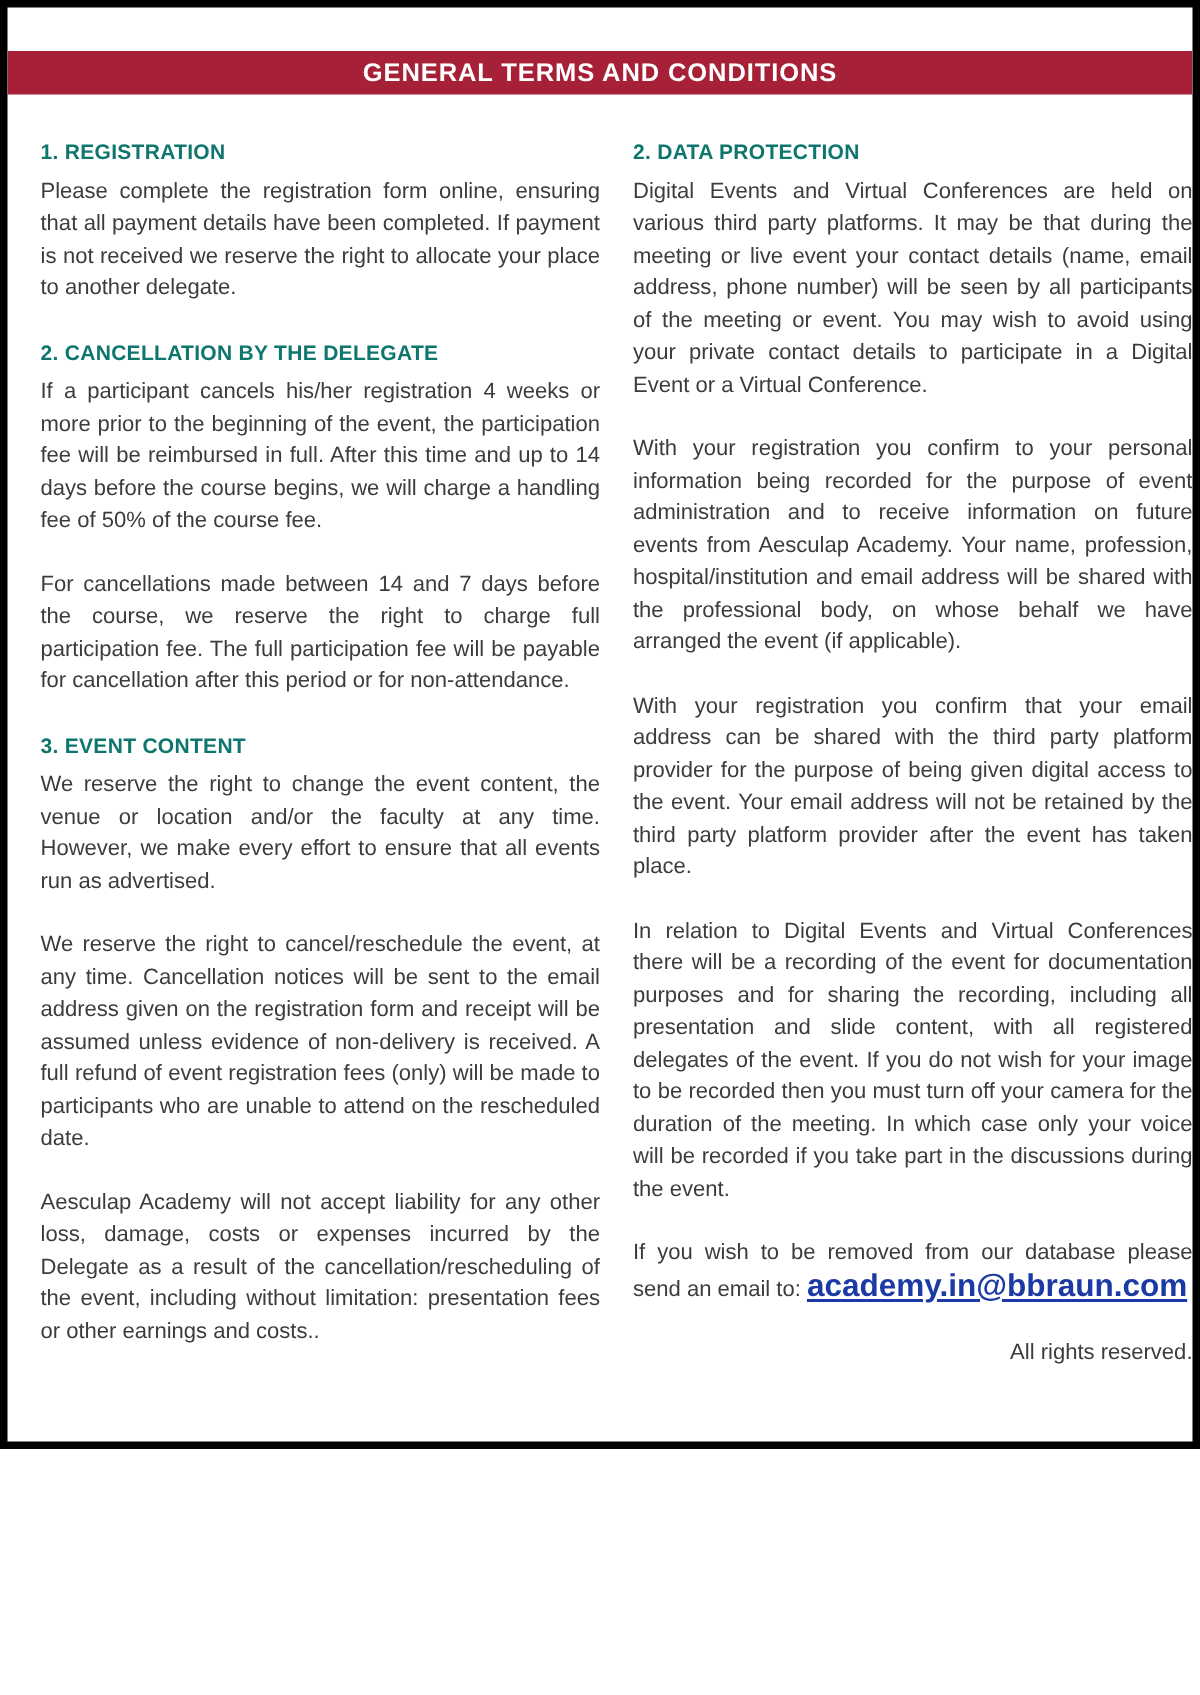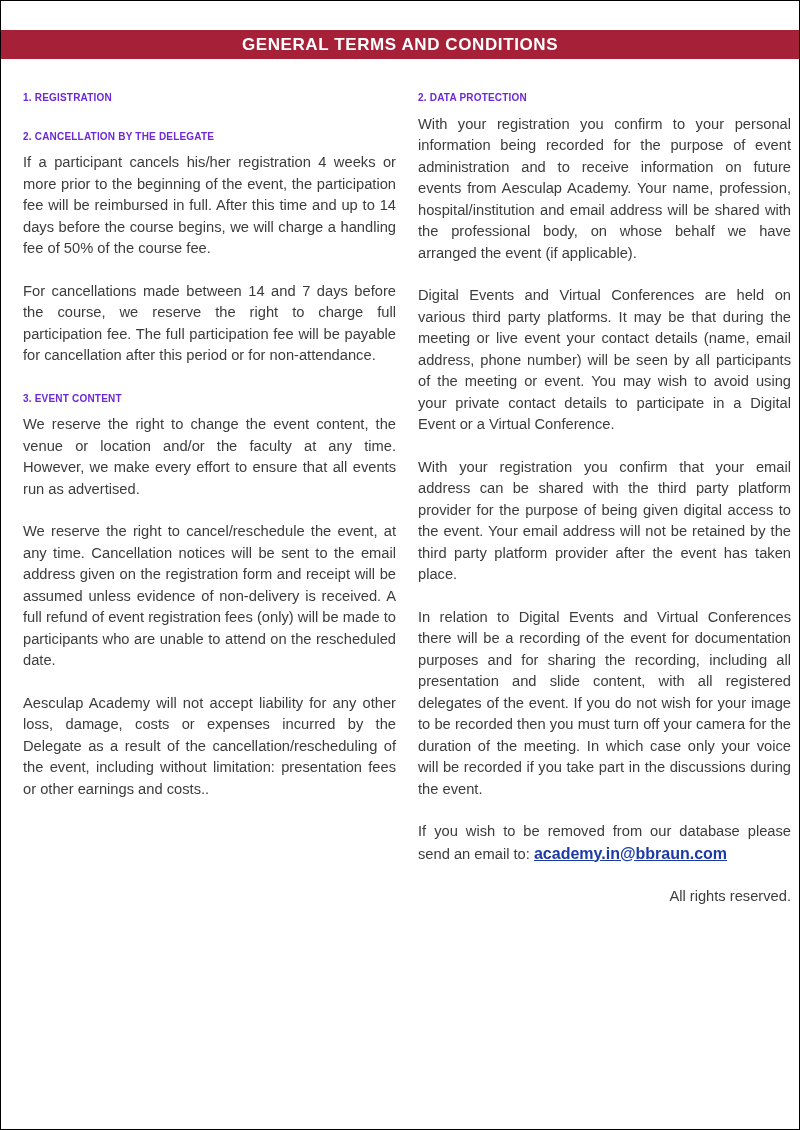--- a/index.html
+++ b/index.html
@@ -1,22 +1,22 @@
 <!DOCTYPE html>
 <html><head>
 <meta charset="utf-8">
 <style>
   html, body { margin: 0; padding: 0; background: #ffffff; }
   .page {
     position: relative;
     width: 800px;
-    height: 1130px;
+    height: 966px;
     box-sizing: border-box;
     background: #ffffff;
-    border: 1px solid #000000;
+    border: 5px solid #000000;
     font-family: "Liberation Sans", "DejaVu Sans", sans-serif;
     overflow: hidden;
   }
   .header-bar {
     margin-top: 29px;
     height: 29px;
     background: #a62038;
     display: flex;
     align-items: center;
     justify-content: center;
@@ -35,70 +35,71 @@
   .col {
     width: 373px;
     flex: 0 0 373px;
     color: #3c3c3b;
     font-size: 14.7px;
     line-height: 21.5px;
     text-align: justify;
   }
   .section { margin-bottom: 17px; }
   .section h2 {
-    font-size: 10px;
+    font-size: 14px;
     font-weight: bold;
-    color: #6d28d9;
+    color: #0f766e;
     letter-spacing: 0.2px;
     margin: 0 0 5px 0;
     text-align: left;
   }
   .section p { margin: 0 0 21px 0; }
   .email-link {
     color: #1c3aa5;
     font-weight: bold;
-    font-size: 16px;
+    font-size: 21px;
   }
   .rights { margin: 22px 0 0 0; text-align: right; }
 </style>
 </head>
 <body>
 
 <div class="page">
 
   <div class="header-bar">
     <span class="header-title">GENERAL TERMS AND CONDITIONS</span>
   </div>
 
   <div class="columns">
 
     <div class="col">
       <div class="section">
         <h2>1. REGISTRATION</h2>
+        <p>Please complete the registration form online, ensuring that all payment details have been completed. If payment is not received we reserve the right to allocate your place to another delegate.</p>
       </div>
       <div class="section">
         <h2>2. CANCELLATION BY THE DELEGATE</h2>
         <p>If a participant cancels his/her registration 4 weeks or more prior to the beginning of the event, the participation fee will be reimbursed in full. After this time and up to 14 days before the course begins, we will charge a handling fee of 50% of the course fee.</p>
         <p>For cancellations made between 14 and 7 days before the course, we reserve the right to charge full participation fee. The full participation fee will be payable for cancellation after this period or for non-attendance.</p>
       </div>
       <div class="section">
         <h2>3. EVENT CONTENT</h2>
         <p>We reserve the right to change the event content, the venue or location and/or the faculty at any time. However, we make every effort to ensure that all events run as advertised.</p>
       </div>
       <div class="section">
         <p>We reserve the right to cancel/reschedule the event, at any time. Cancellation notices will be sent to the email address given on the registration form and receipt will be assumed unless evidence of non-delivery is received. A full refund of event registration fees (only) will be made to participants who are unable to attend on the rescheduled date.</p>
         <p>Aesculap Academy will not accept liability for any other loss, damage, costs or expenses incurred by the Delegate as a result of the cancellation/rescheduling of the event, including without limitation: presentation fees or other earnings and costs..</p>
       </div>
     </div>
 
     <div class="col">
       <div class="section">
         <h2>2. DATA PROTECTION</h2>
+        <p>Digital Events and Virtual Conferences are held on various third party platforms. It may be that during the meeting or live event your contact details (name, email address, phone number) will be seen by all participants of the meeting or event. You may wish to avoid using your private contact details to participate in a Digital Event or a Virtual Conference.</p>
         <p>With your registration you confirm to your personal information being recorded for the purpose of event administration and to receive information on future events from Aesculap Academy. Your name, profession, hospital/institution and email address will be shared with the professional body, on whose behalf we have arranged the event (if applicable).</p>
-        <p>Digital Events and Virtual Conferences are held on various third party platforms. It may be that during the meeting or live event your contact details (name, email address, phone number) will be seen by all participants of the meeting or event. You may wish to avoid using your private contact details to participate in a Digital Event or a Virtual Conference.</p>
         <p>With your registration you confirm that your email address can be shared with the third party platform provider for the purpose of being given digital access to the event. Your email address will not be retained by the third party platform provider after the event has taken place.</p>
         <p>In relation to Digital Events and Virtual Conferences there will be a recording of the event for documentation purposes and for sharing the recording, including all presentation and slide content, with all registered delegates of the event. If you do not wish for your image to be recorded then you must turn off your camera for the duration of the meeting. In which case only your voice will be recorded if you take part in the discussions during the event.</p>
         <p><span>If you wish to be removed from our database please send an email to:</span>
           <a href="#" class="email-link">academy.in@bbraun.com</a></p>
         <p class="rights">All rights reserved.</p>
       </div>
     </div>
 
   </div>
 

